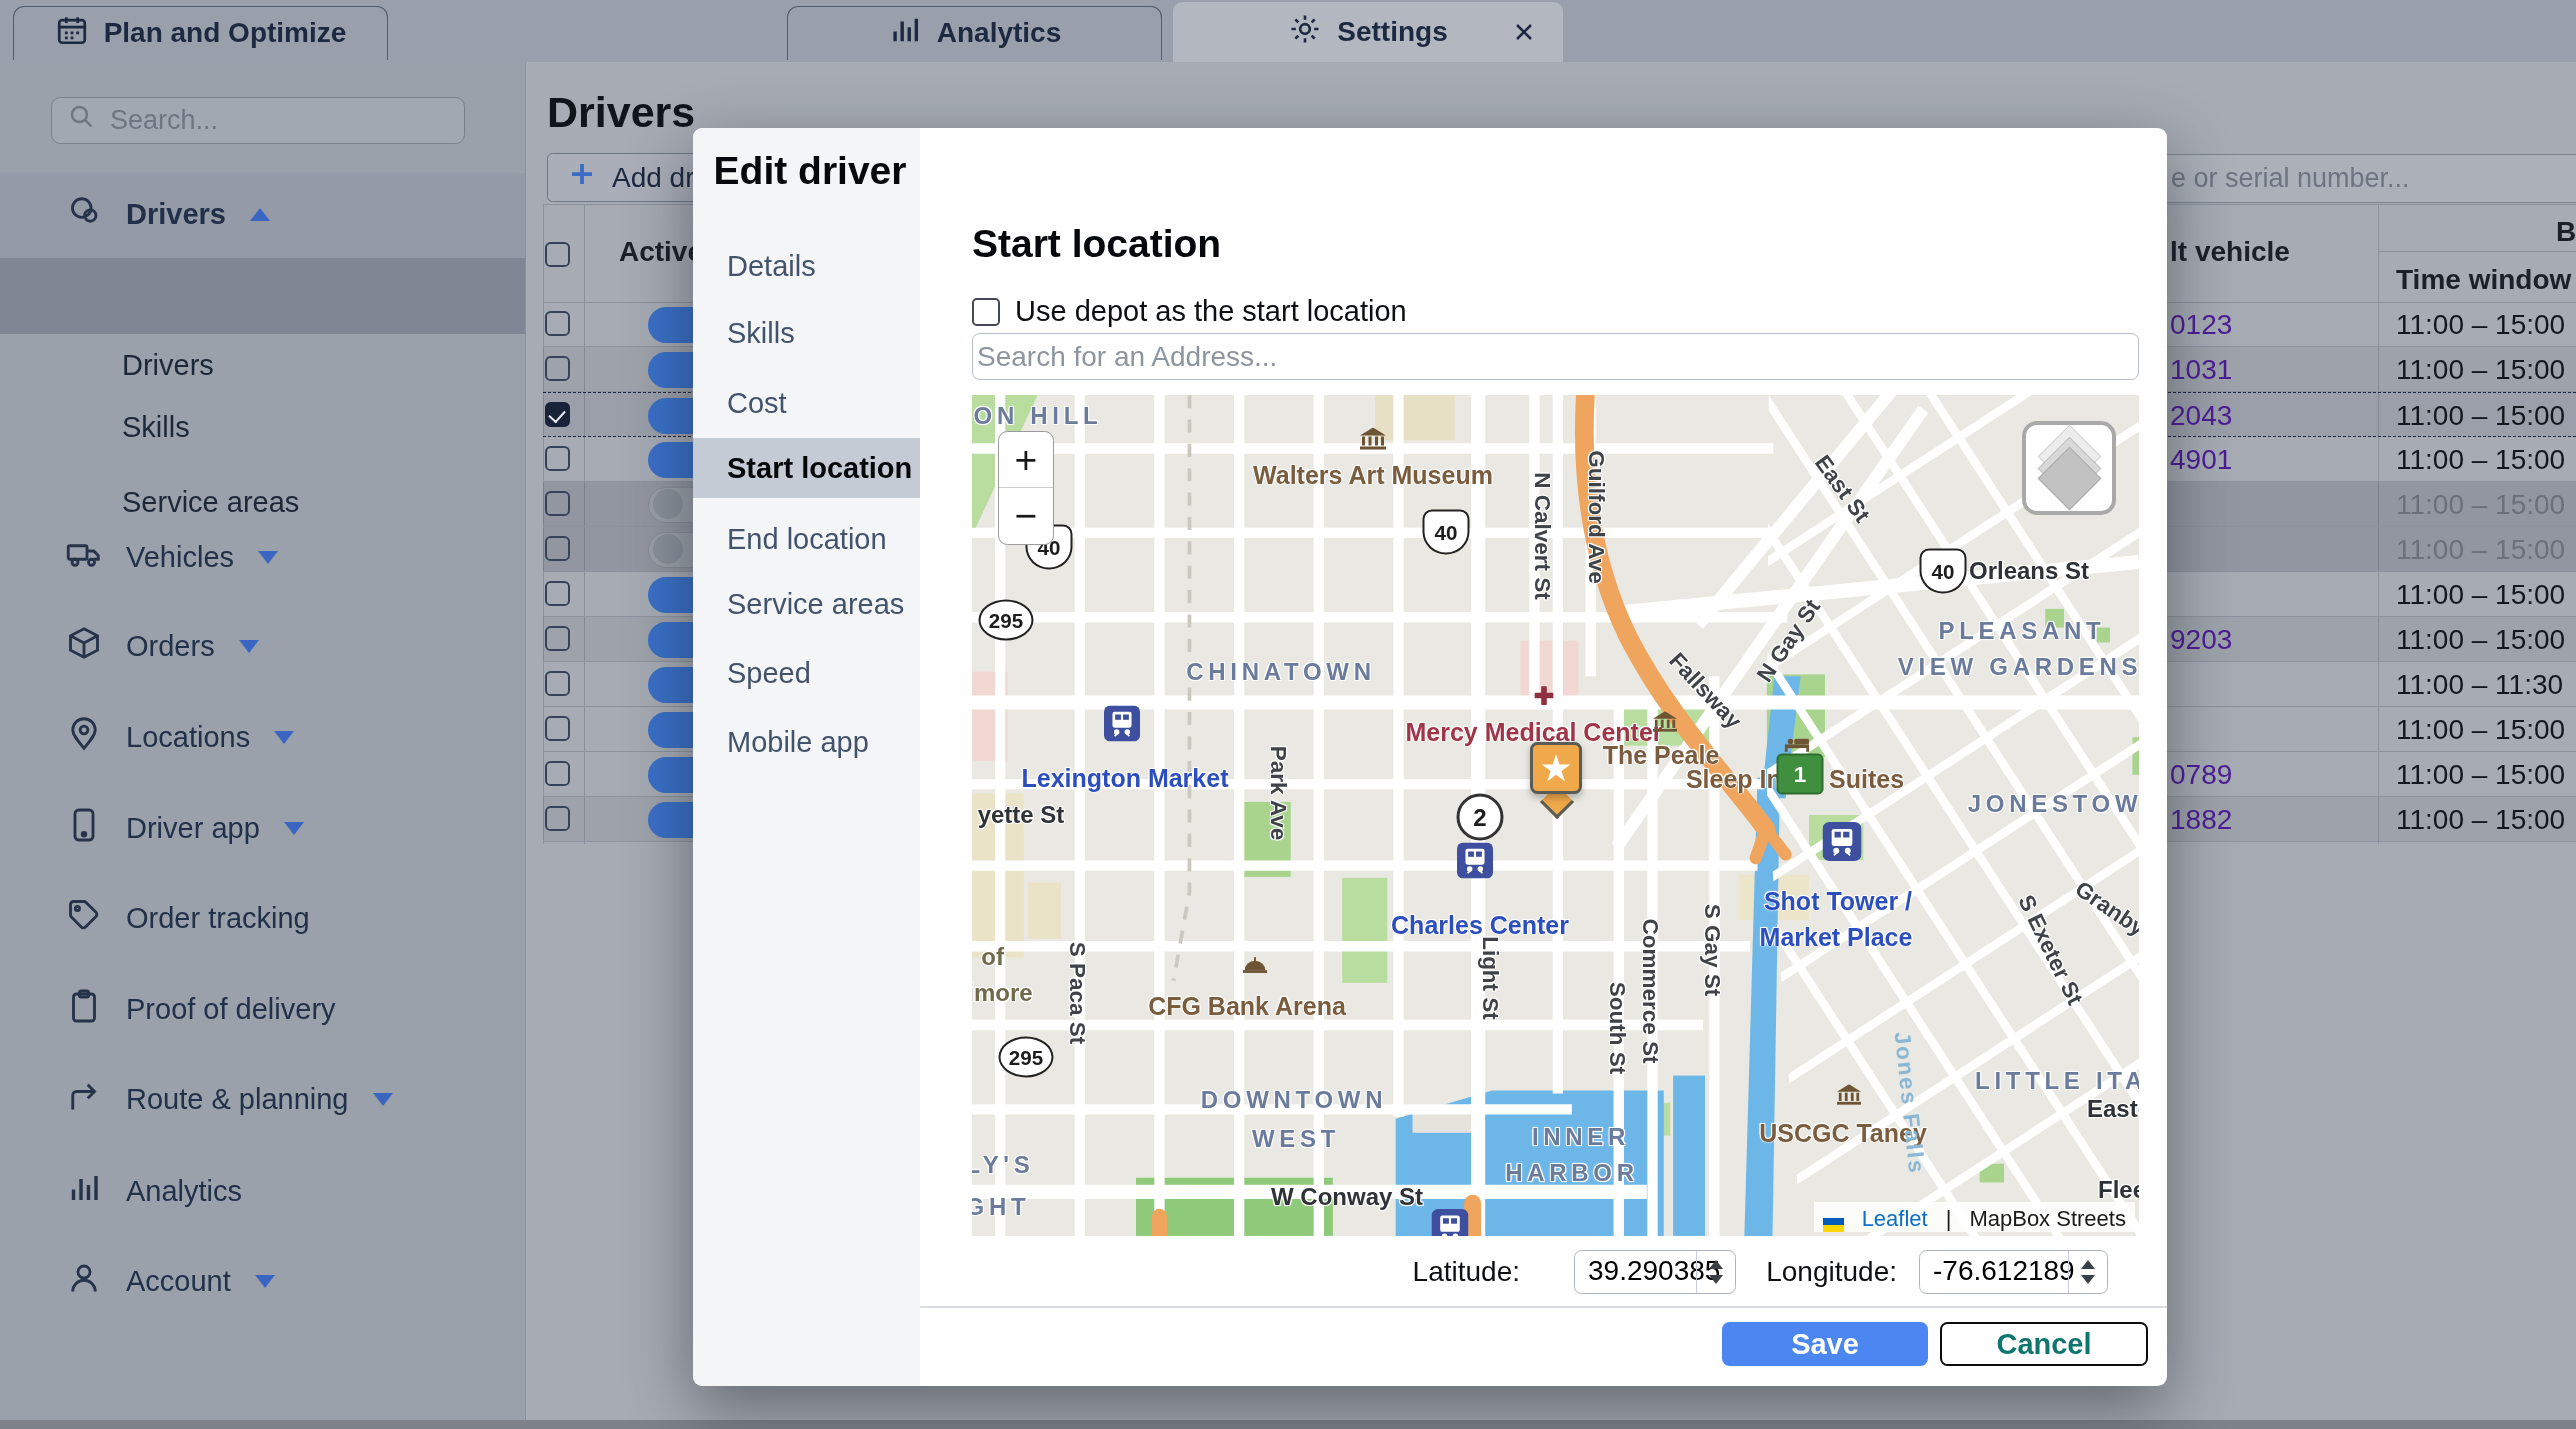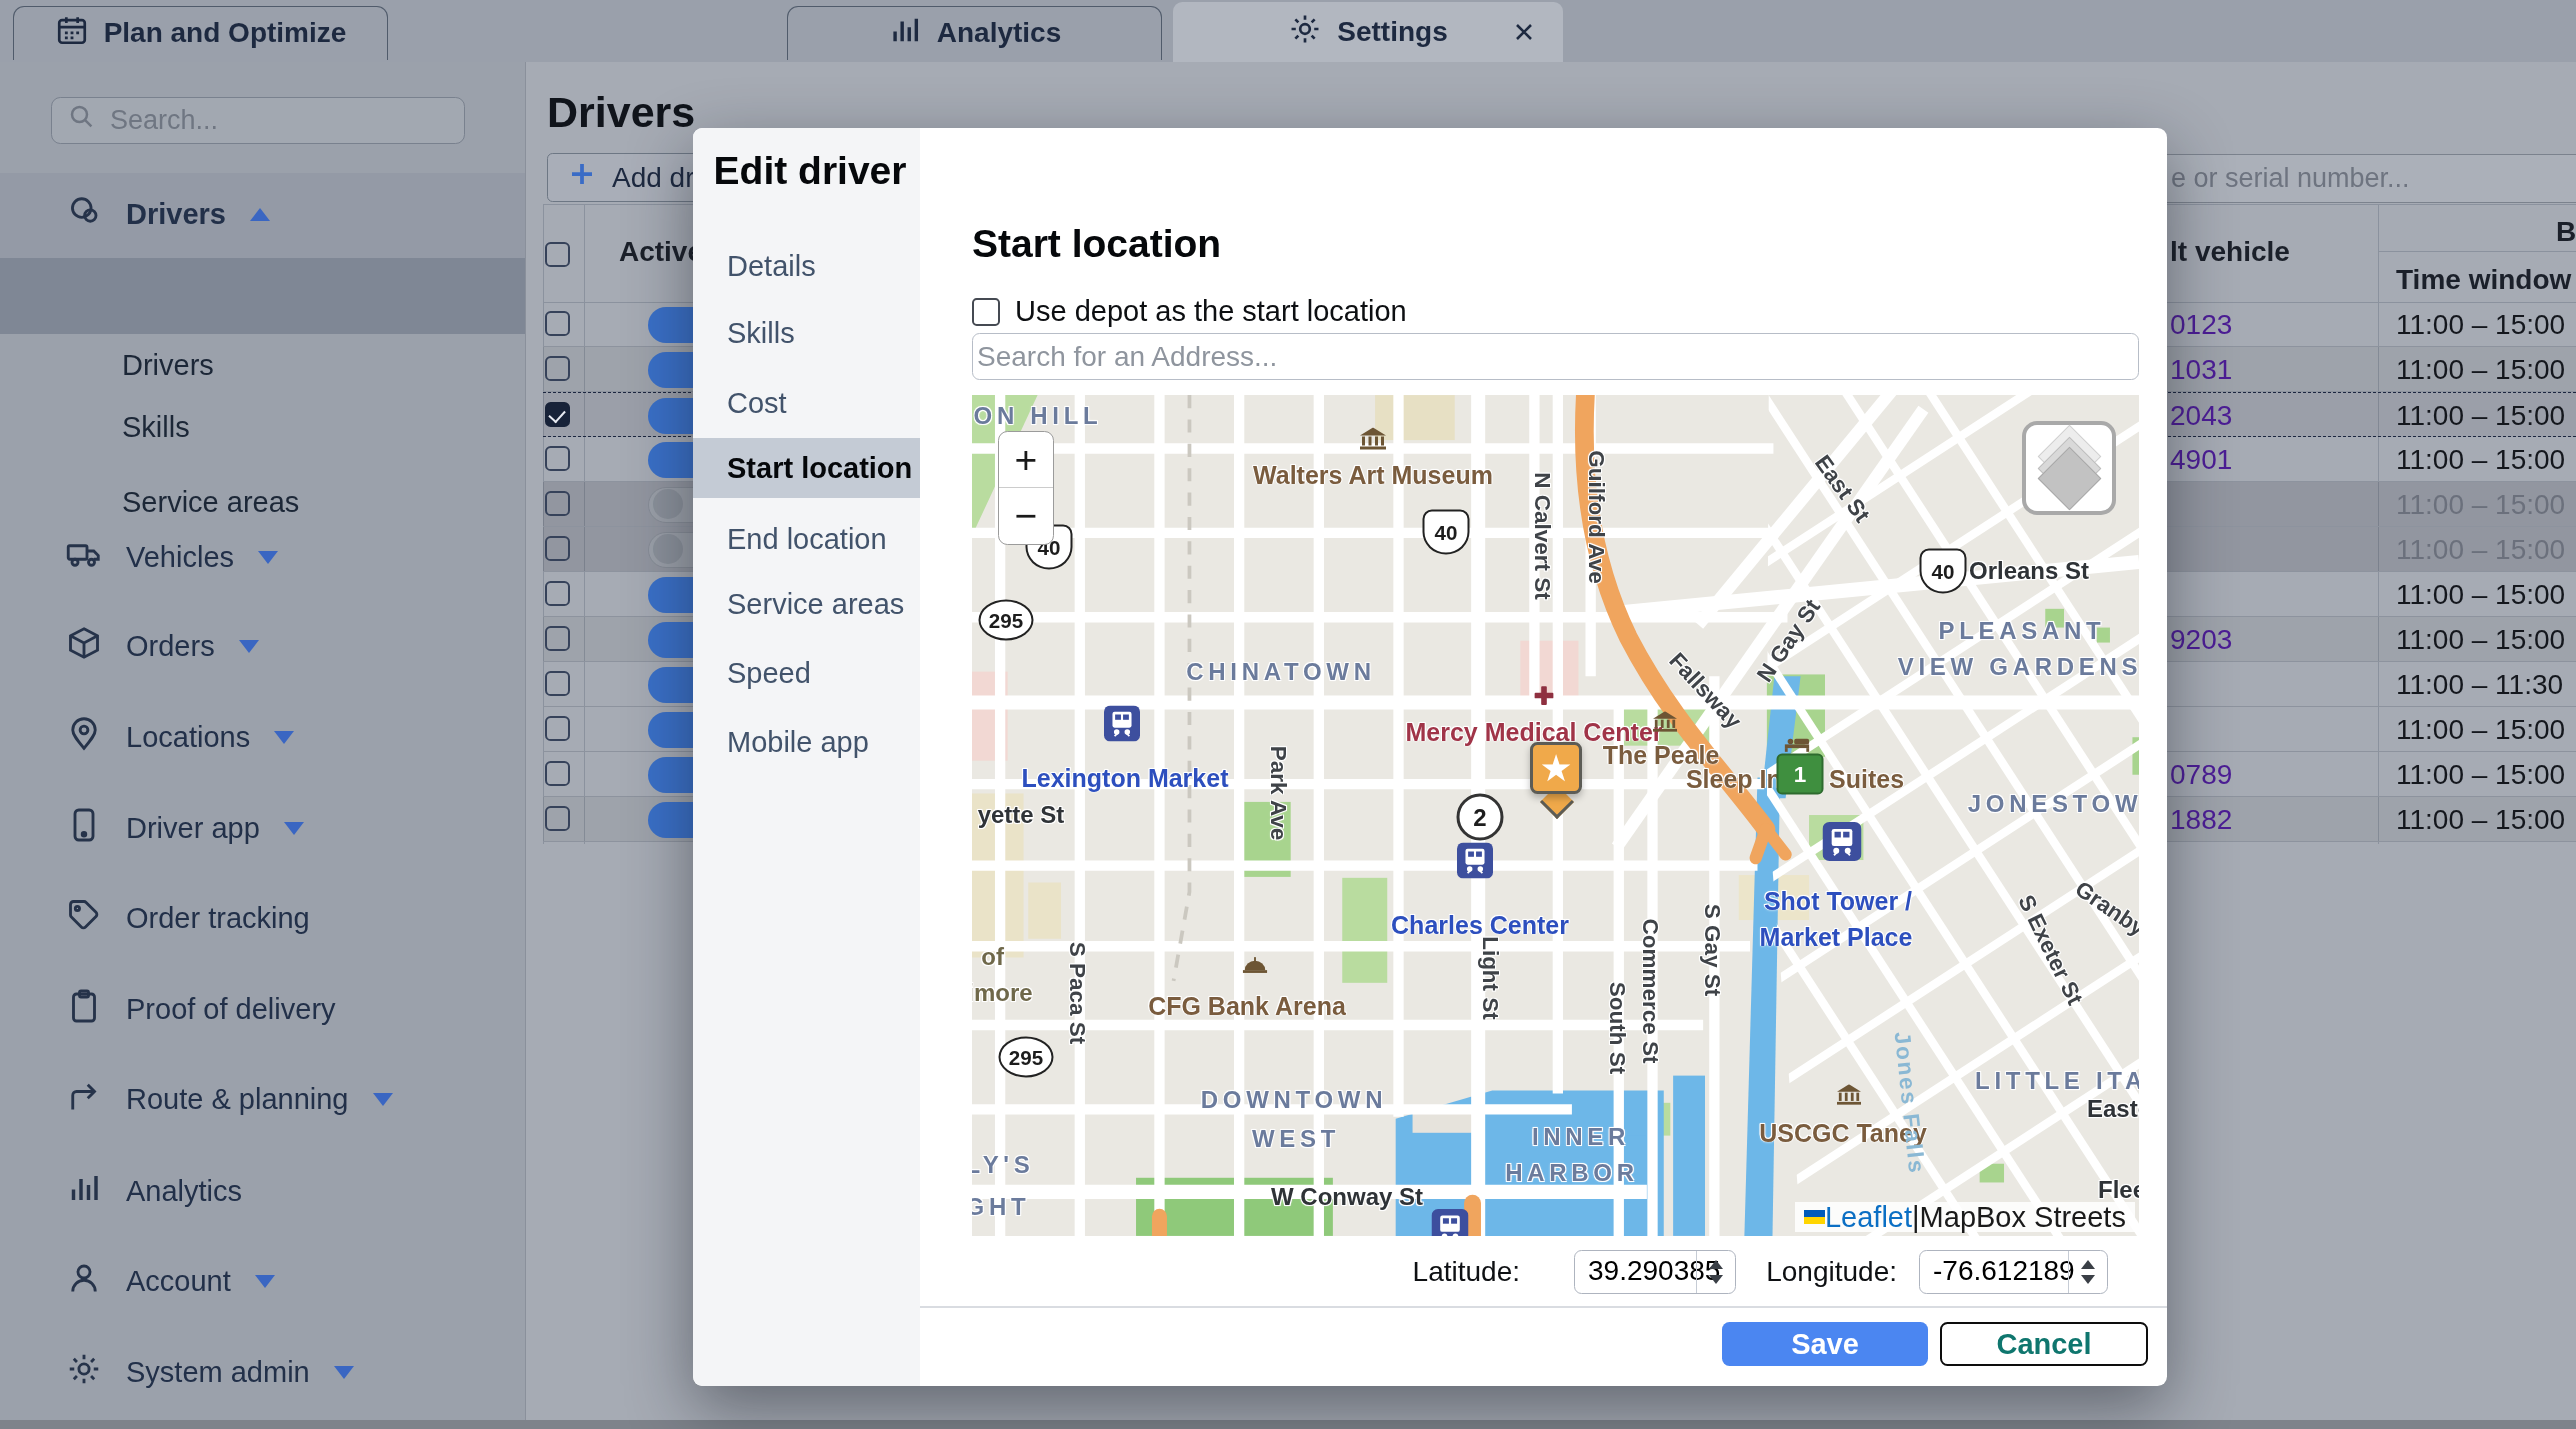--- a/index.html
+++ b/index.html
@@ -97,22 +97,22 @@
       box-shadow:0 3.7px 7.5px rgba(0,0,0,.25);}
   #star-tail{position:absolute;left:573px;top:395px;width:24px;height:24px;background:#f0a94a;border-right:3.3px solid #5c5c56;
       border-bottom:3.3px solid #5c5c56;transform:rotate(45deg);box-sizing:border-box;}
   #zoom-ctl{position:absolute;left:26px;top:36px;width:56px;height:114px;background:#fff;border:1.9px solid #9b9b9b;border-radius:9.4px;
       box-sizing:border-box;z-index:5;}
   .zoom-btn{width:100%;height:50%;display:flex;align-items:center;justify-content:center;font-size:39px;color:#1a1a1a;box-sizing:border-box;}
   #zoom-in{border-bottom:1.4px solid #cccccc;}
   #layers-ctl{position:absolute;left:1050px;top:26px;width:94px;height:94px;background:#fff;border:4.7px solid #a9a9a9;border-radius:15px;
       box-sizing:border-box;display:flex;align-items:center;justify-content:center;z-index:5;}
   .layer-diamond{position:absolute;width:43px;height:43px;transform:rotate(45deg) scaleY(1);}
-  #attribution{position:absolute;right:3.7px;bottom:3.7px;height:30px;background:rgba(255,255,255,.85);display:flex;align-items:center;
-      gap:0;padding:0 9.4px;font-size:29px;color:#1a1a1a;z-index:6;}
+  #attribution{position:absolute;right:3.7px;bottom:3.7px;height:30px;background:rgba(255,255,255,.85);display:flex;align-items:flex-end;
+      gap:18px;padding:0 9.4px;font-size:22px;color:#1a1a1a;z-index:6;}
   #attribution .leaflet{color:#0b6fc4;}
   #ua-flag{width:20.6px;height:14px;display:inline-block;background:linear-gradient(#005BBB 50%,#FFD500 50%);}
 
   
   .coord-label{position:absolute;font-size:28px;color:#0e1013;line-height:44px;text-align:right;}
   .coord-input{position:absolute;top:1122px;height:44px;border:1.9px solid #aeb4bf;border-radius:7.5px;background:#fff;box-sizing:border-box;text-decoration:underline;}
   .coord-value{position:absolute;left:13px;top:0;line-height:40px;font-size:28px;color:#000;}
   .spinner{position:absolute;right:0;top:0;width:39px;height:100%;border-left:1.4px solid #c6ccd5;box-sizing:border-box;
       display:flex;flex-direction:column;align-items:center;justify-content:center;gap:6.6px;}
   .spin-up{width:0;height:0;border-left:7.5px solid transparent;border-right:7.5px solid transparent;border-bottom:9.4px solid #3a3f46;}
@@ -270,30 +270,20 @@
       <span class="lbl">Analytics</span>
     </div>
     <div class="side-item" style="top:1191px;">
       <span>
         <svg width="36" height="36" viewBox="0 0 24 24" fill="none" stroke="#26334a" stroke-width="1.9">
             <circle cx="12" cy="8" r="4"></circle>
             <path d="M4.5,21 a7.5,7.5 0 0 1 15,0"></path>
           </svg>
       </span>
       <span class="lbl">Account</span>
-      <span class="tri down"></span>
-    </div>
-    <div class="side-item" style="top:1282px;">
-      <span>
-        <svg width="36" height="36" viewBox="0 0 24 24" fill="none" stroke="#26334a" stroke-width="1.9">
-            <circle cx="12" cy="12" r="3.4"></circle>
-            <path d="M12,2.5 v3 M12,18.5 v3 M2.5,12 h3 M18.5,12 h3 M5.2,5.2 l2.1,2.1 M16.7,16.7 l2.1,2.1 M18.8,5.2 l-2.1,2.1 M7.3,16.7 l-2.1,2.1"></path>
-          </svg>
-      </span>
-      <span class="lbl">System admin</span>
       <span class="tri down"></span>
     </div>
   </div>
   <div id="sidebar-border"></div>
 
   <div id="page-title">Drivers</div>
 
   <div id="add-driver">
     <span>
       <svg width="30" height="30" viewBox="0 0 24 24" fill="none" stroke="#3a6cc6" stroke-width="3">

